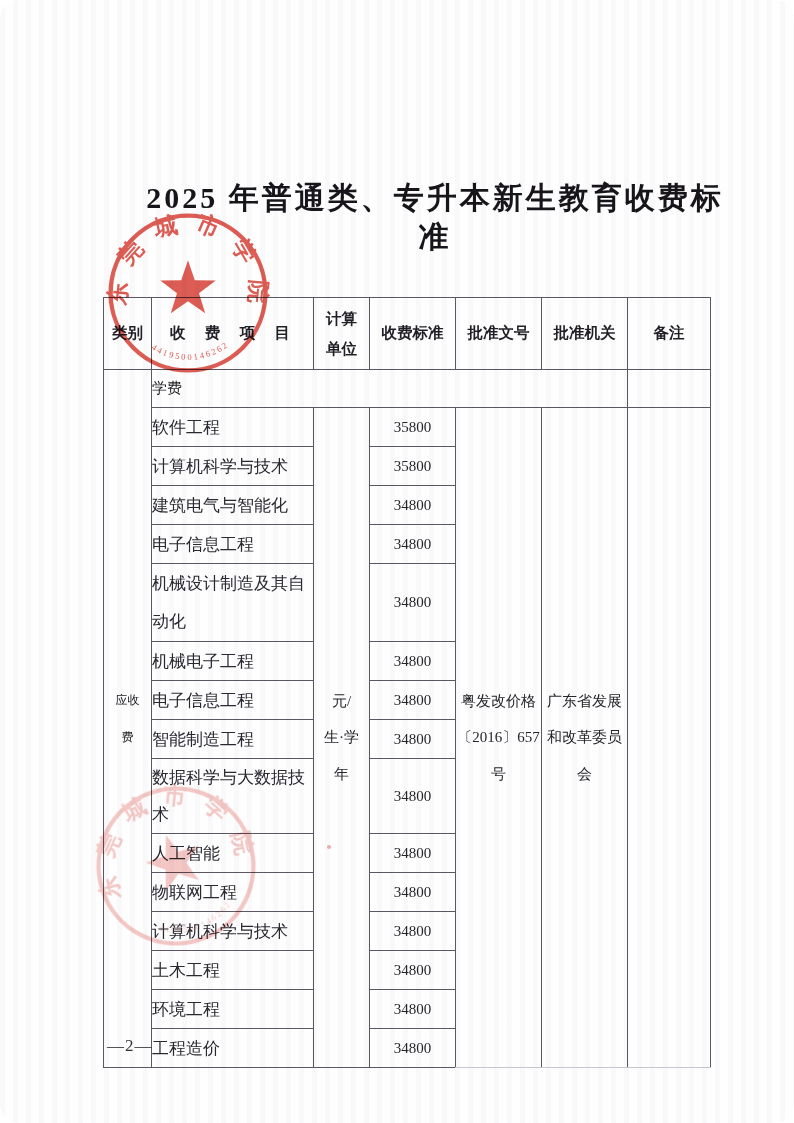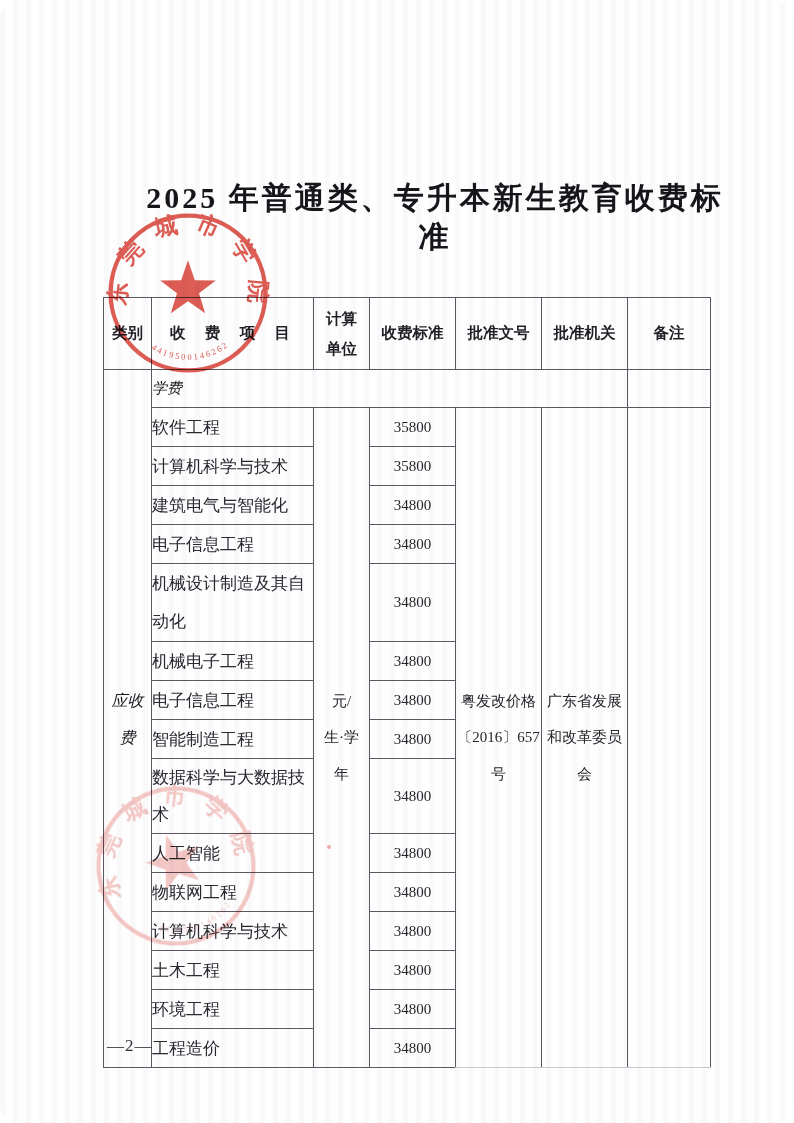--- a/index.html
+++ b/index.html
@@ -35,25 +35,25 @@
   .fee-table td,.fee-table th{
     border:1.5px solid #5b5662;
     padding:0;
     font-weight:normal;
     vertical-align:middle;
     overflow:hidden;
   }
   tr.r-head th{height:71px;font-size:15.5px;font-weight:bold;text-align:center;color:#211f25;}
   th.h-item{letter-spacing:5px;font-family:Liberation Mono, monospace;}
   th.h-unit{line-height:30px;}
-  tr.r-section td{height:37px;font-style:italic;}
+  tr.r-section td{height:37px;}
   tr.r-major td{height:38px;}
   tr.r-major.tall td{height:76px;}
   .c-cat{
-    text-align:center;font-weight:bold;font-size:16px;line-height:37px;color:#1c1a1f;
+    text-align:center;font-weight:bold;font-size:12px;line-height:37px;color:#1c1a1f;
   }
   .c-section{
     font-weight:bold;font-size:15px;padding-left:8px;color:#1c1a1f;
   }
   .c-name{
     font-size:17px;padding-left:7px;line-height:37px;color:#2a2830;
   }
   tr.tall .c-name{line-height:38px;padding-top:1px;}
   .c-fee{
     text-align:center;font-size:15px;color:#26242a;

